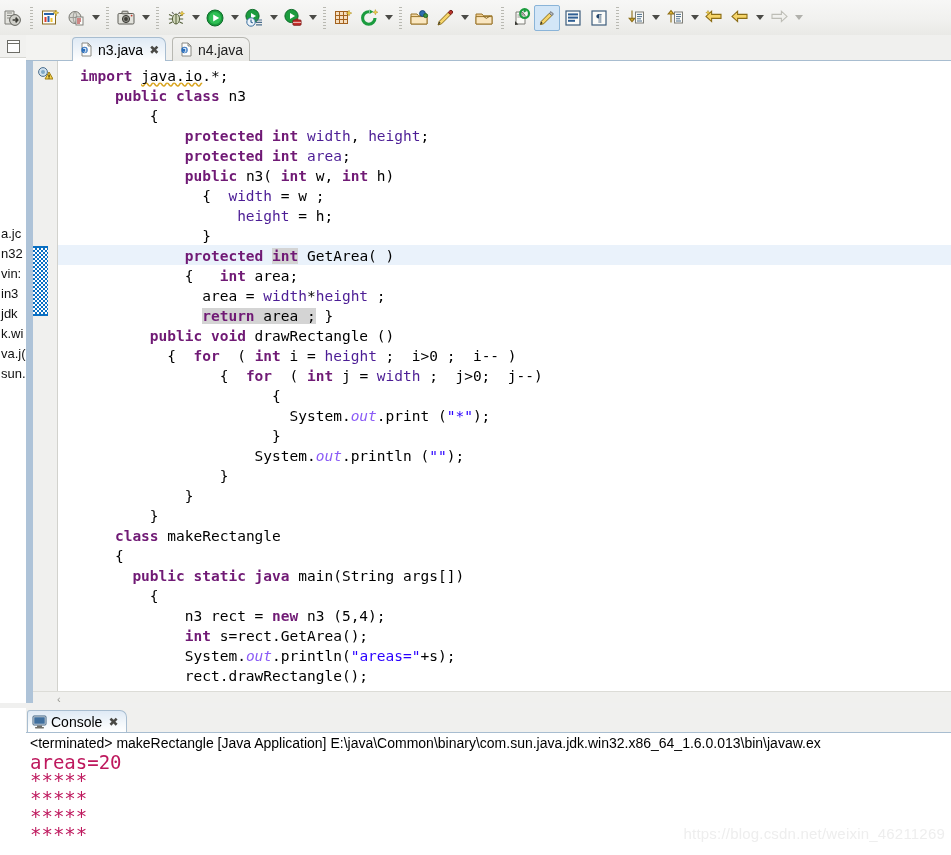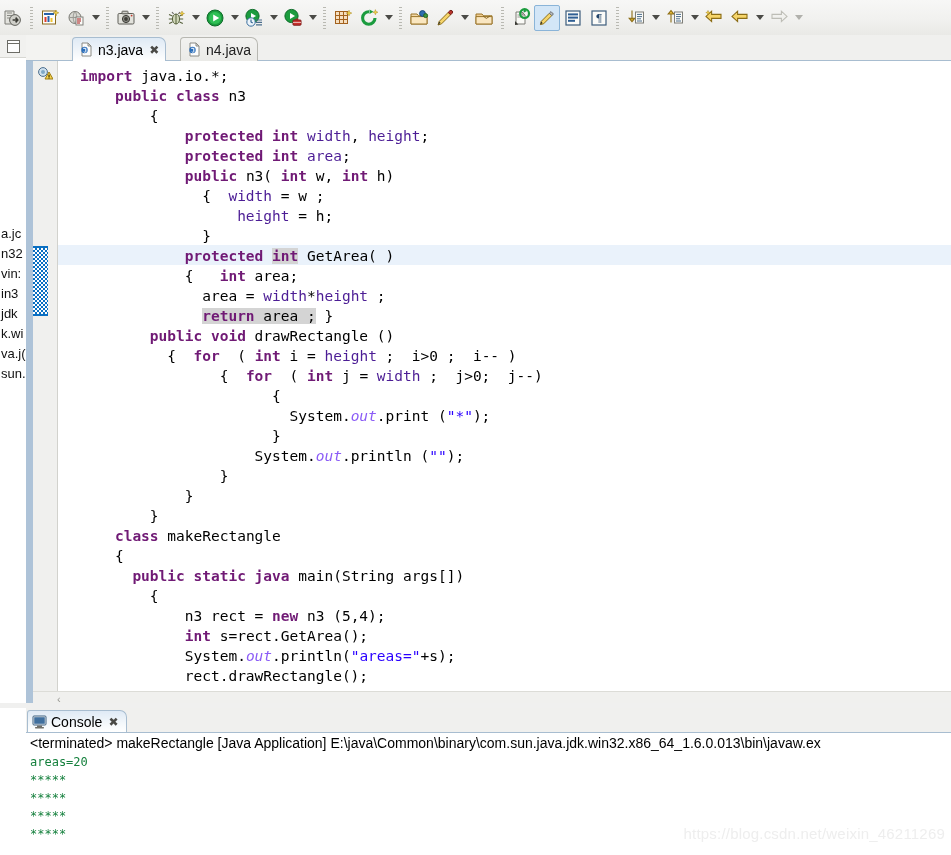--- a/index.html
+++ b/index.html
@@ -101,21 +101,21 @@
     border-bottom: none;
     border-radius: 4px 7px 0 0;
   }
   .tab.active {
     left: 2px;
     background: linear-gradient(to bottom,#dfeaf5 0%,#f2f6fa 60%,#ffffff 100%);
     border-color: #a8bdd0;
     z-index: 3;
   }
   .tab.inactive {
-    left: 110px;
+    left: 102px;
     background: linear-gradient(to bottom,#f2f2f0 0%,#eaeae7 100%);
     color: #222;
     z-index: 2;
     justify-content: flex-end;
   }
   .tabicon {
     width: 15px; height: 15px;
     margin-right: 4px;
     position: relative; flex: 0 0 auto;
   }
@@ -175,20 +175,21 @@
     line-height: 20px;
     color: #000000;
     white-space: pre;
   }
   .kw { color: #701a75; font-weight: bold; }
   .fld { color: #4c1d95; }
   .str { color: #2a00ff; }
   .sfld { color: #8b5cf6; font-style: italic; }
   .occ { background: #d4d4d4; }
   .sq {
+    text-decoration: underline;
     text-decoration-style: wavy;
     text-decoration-color: #d9a520;
     text-decoration-skip-ink: none;
   }
 
   
   #hscroll {
     position: absolute; left: 7px; top: 630px;
     width: 918px; height: 13px;
     background: #f0f0ee;
@@ -229,22 +230,22 @@
   }
   #console-title {
     font-family: "Liberation Sans", sans-serif;
     font-size: 14px; color: #000;
     padding: 2px 0 0 4px;
     white-space: nowrap;
   }
   #console-out {
     margin: 0; padding: 2px 3px 0 4px;
     font-family: "DejaVu Sans Mono", monospace;
-    font-size: 12px; line-height: 18px;
-    color: #15803d; white-space: pre;
+    font-size: 19px; line-height: 18px;
+    color: #be185d; white-space: pre;
   }
   #watermark {
     position: absolute; right: 6px; bottom: 14px;
     font-family: "Liberation Sans", sans-serif;
     font-size: 15px; color: #eeeeee;
     letter-spacing: .2px;
   }
 
   
   #console-leftstrip {

